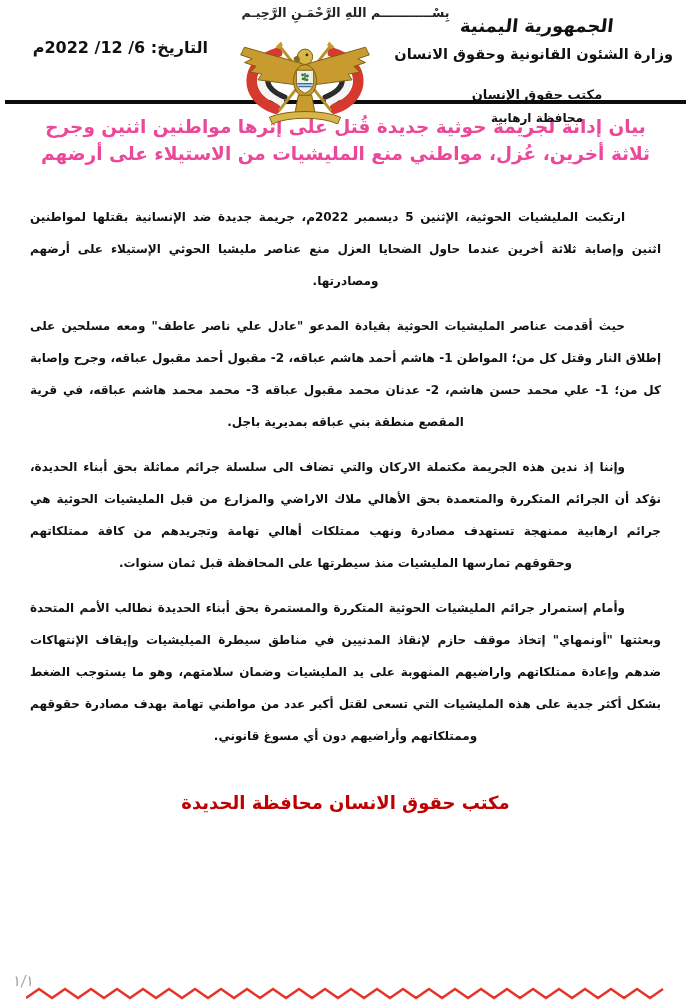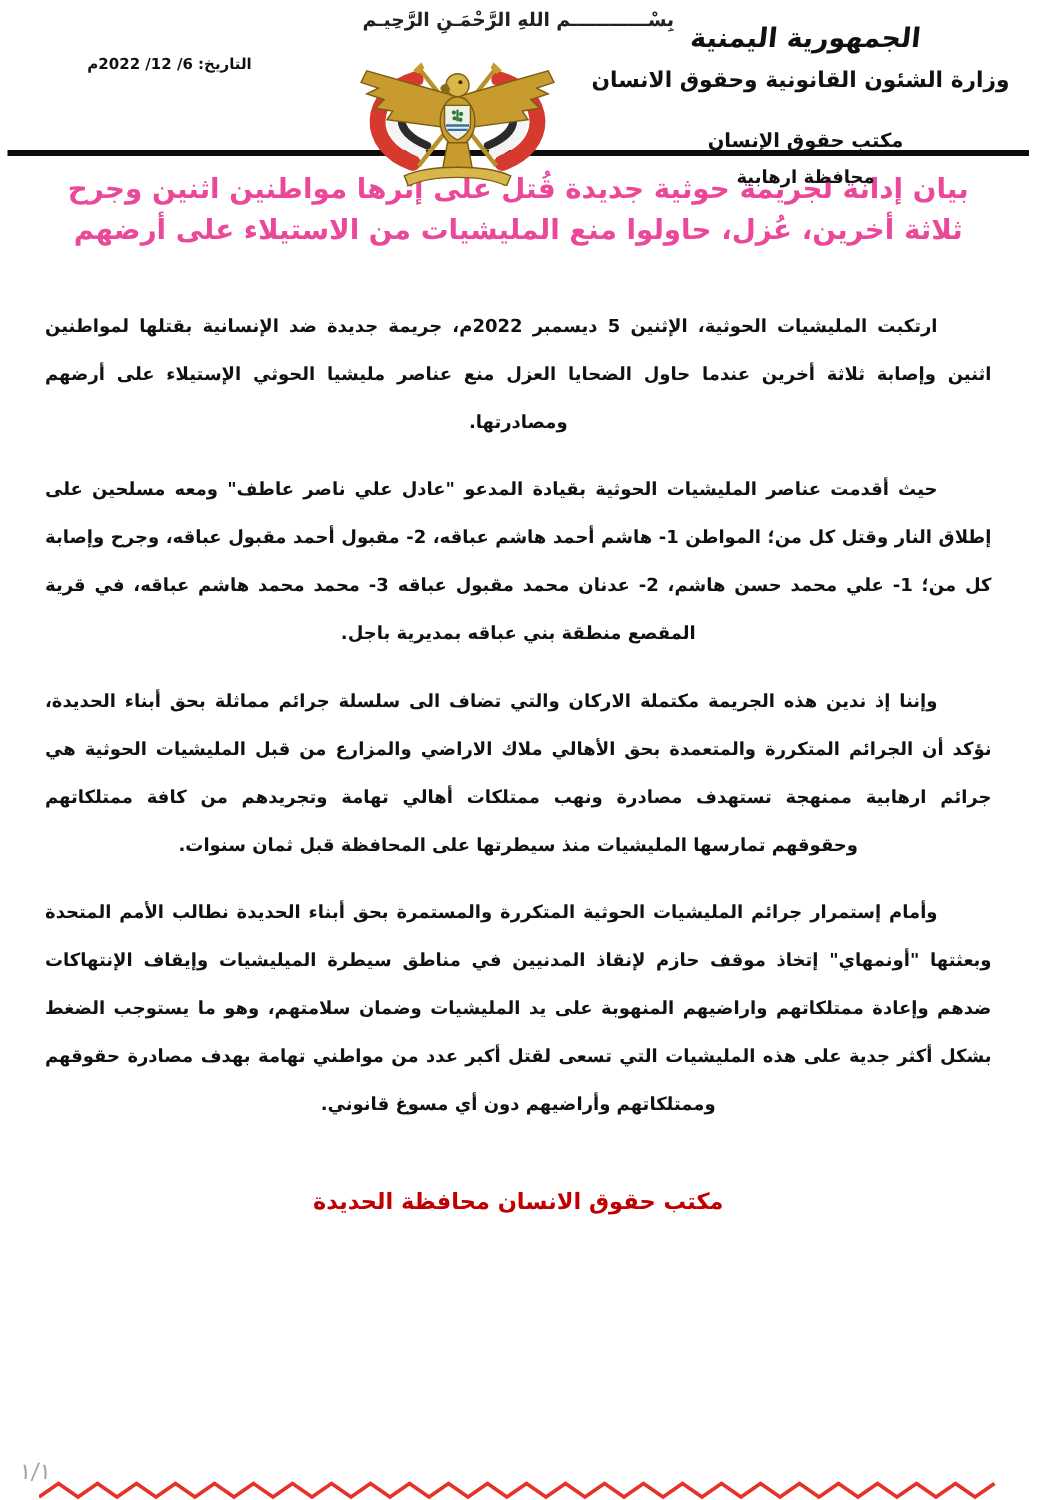--- a/index.html
+++ b/index.html
@@ -21,39 +21,39 @@
   .org{width:272px;text-align:center;padding-top:15px;}
   .org .country{
     font-size:18px;font-weight:bold;transform:skewX(-6deg);
     letter-spacing:1px;margin-bottom:10px;white-space:nowrap;
   }
   .org .ministry{font-size:14.5px;font-weight:bold;margin-bottom:25px;white-space:nowrap;}
   .org .office{font-size:13px;font-weight:bold;margin-bottom:9px;}
   .org .gov{font-size:12px;font-weight:bold;}
   .emblem-wrap{width:160px;display:flex;justify-content:center;padding-top:28px;}
   .date{
-    width:190px;margin-top:38px;font-size:10px;font-weight:bold;
-    text-align:center;white-space:nowrap;
+    width:190px;margin-top:38px;font-size:16px;font-weight:bold;
+    text-align:right;white-space:nowrap;
   }
   .rule{height:4px;background:#0d0d0d;margin:0 5px;}
   
   .title{
     margin:9px 24px 0;color:#ec4899;font-size:18.5px;font-weight:bold;
     text-align:center;line-height:27px;
   }
   
   .body-text{margin:34px 30px 0;}
   .body-text p{
     margin:0 0 13px;font-size:12px;font-weight:bold;line-height:32px;
     text-align:justify;text-align-last:center;-moz-text-align-last:center;
     text-indent:36px;
   }
   
   .sign{margin-top:40px;text-align:center;color:#c00000;font-weight:bold;}
-  .sign .l1{font-size:15px;}
+  .sign .l1{font-size:18px;}
   .sign .l2{font-size:16.5px;margin-top:22px;}
   .pagenum{
     position:absolute;left:13px;bottom:10px;color:#a3a3a8;font-size:15px;
     direction:ltr;transform:skewX(-6deg);
   }
   .zigzag{
     position:absolute;bottom:0;left:50%;transform:translateX(-50%);
     width:640px;height:13px;
   }
 </style>
@@ -117,21 +117,21 @@
       </div>
 
       <div class="date">التاريخ: 6/ 12/ 2022م</div>
     </div>
   </header>
 
   <div class="rule"></div>
 
   <h1 class="title">
     <div>بيان إدانة لجريمة حوثية جديدة قُتل على إثرها مواطنين اثنين وجرح</div>
-    <div>ثلاثة أخرين، عُزل، حاولوا منع المليشيات من الاستيلاء على أرضهم</div>
+    <div>ثلاثة أخرين، عُزل، مواطني منع المليشيات من الاستيلاء على أرضهم</div>
   </h1>
 
   <main class="body-text">
     <p>ارتكبت المليشيات الحوثية، الإثنين 5 ديسمبر 2022م، جريمة جديدة ضد الإنسانية بقتلها لمواطنين اثنين وإصابة ثلاثة أخرين عندما حاول الضحايا العزل منع عناصر مليشيا الحوثي الإستيلاء على أرضهم ومصادرتها.</p>
     <p>حيث أقدمت عناصر المليشيات الحوثية بقيادة المدعو "عادل علي ناصر عاطف" ومعه مسلحين على إطلاق النار وقتل كل من؛ المواطن 1- هاشم أحمد هاشم عباقه، 2- مقبول أحمد مقبول عباقه، وجرح وإصابة كل من؛ 1- علي محمد حسن هاشم، 2- عدنان محمد مقبول عباقه 3- محمد محمد هاشم عباقه، في قرية المقصع منطقة بني عباقه بمديرية باجل.</p>
     <p>وإننا إذ ندين هذه الجريمة مكتملة الاركان والتي تضاف الى سلسلة جرائم مماثلة بحق أبناء الحديدة، نؤكد أن الجرائم المتكررة والمتعمدة بحق الأهالي ملاك الاراضي والمزارع من قبل المليشيات الحوثية هي جرائم ارهابية ممنهجة تستهدف مصادرة ونهب ممتلكات أهالي تهامة وتجريدهم من كافة ممتلكاتهم وحقوقهم تمارسها المليشيات منذ سيطرتها على المحافظة قبل ثمان سنوات.</p>
     <p>وأمام إستمرار جرائم المليشيات الحوثية المتكررة والمستمرة بحق أبناء الحديدة نطالب الأمم المتحدة وبعثتها "أونمهاي" إتخاذ موقف حازم لإنقاذ المدنيين في مناطق سيطرة الميليشيات وإيقاف الإنتهاكات ضدهم وإعادة ممتلكاتهم واراضيهم المنهوبة على يد المليشيات وضمان سلامتهم، وهو ما يستوجب الضغط بشكل أكثر جدية على هذه المليشيات التي تسعى لقتل أكبر عدد من مواطني تهامة بهدف مصادرة حقوقهم وممتلكاتهم وأراضيهم دون أي مسوغ قانوني.</p>
   </main>
 
   <footer class="sign">

